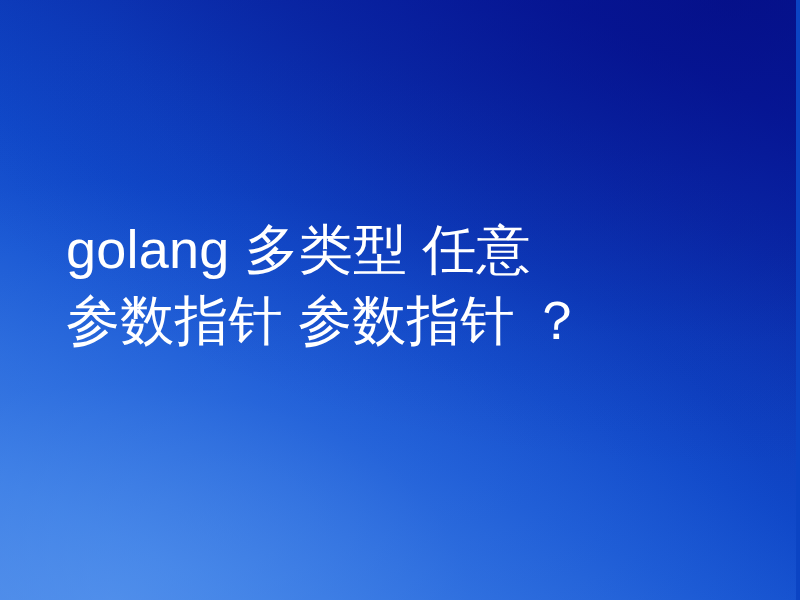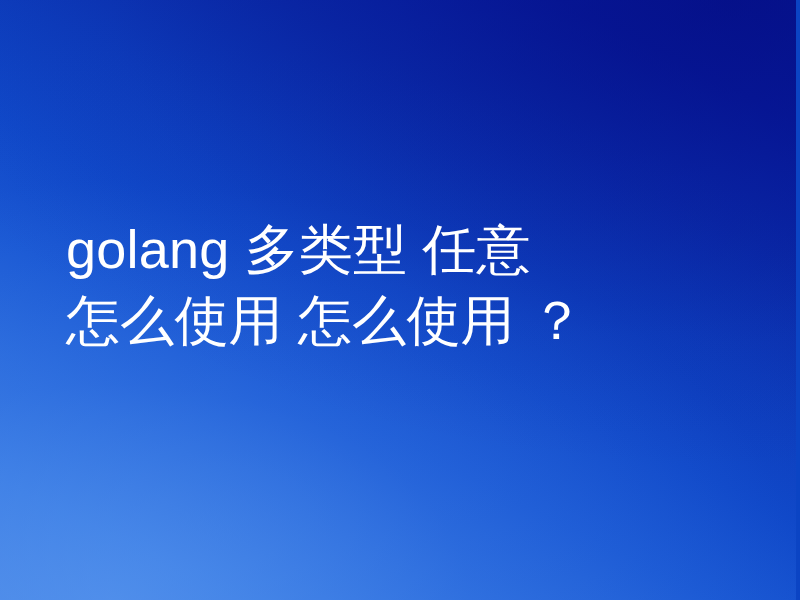--- a/index.html
+++ b/index.html
@@ -89,16 +89,16 @@
 </head>
 <body>
 
 <div class="title-card">
 
   <div class="gradient-overlay"></div>
   <div class="gradient-overlay-top"></div>
 
   <div class="text-block">
     <div class="title-line">golang 多类型 任意</div>
-    <div class="title-line">怎么使用 怎么使用 ？</div>
+    <div class="title-line">参数指针 参数指针 ？</div>
   </div>
 
 </div>
 
 </body></html>

